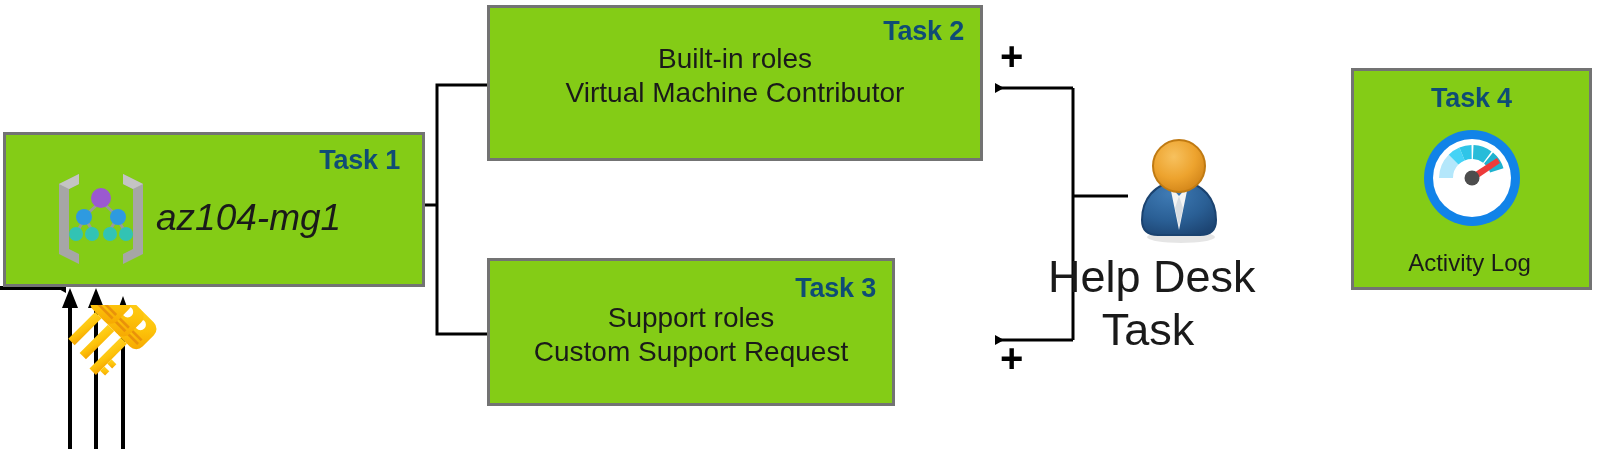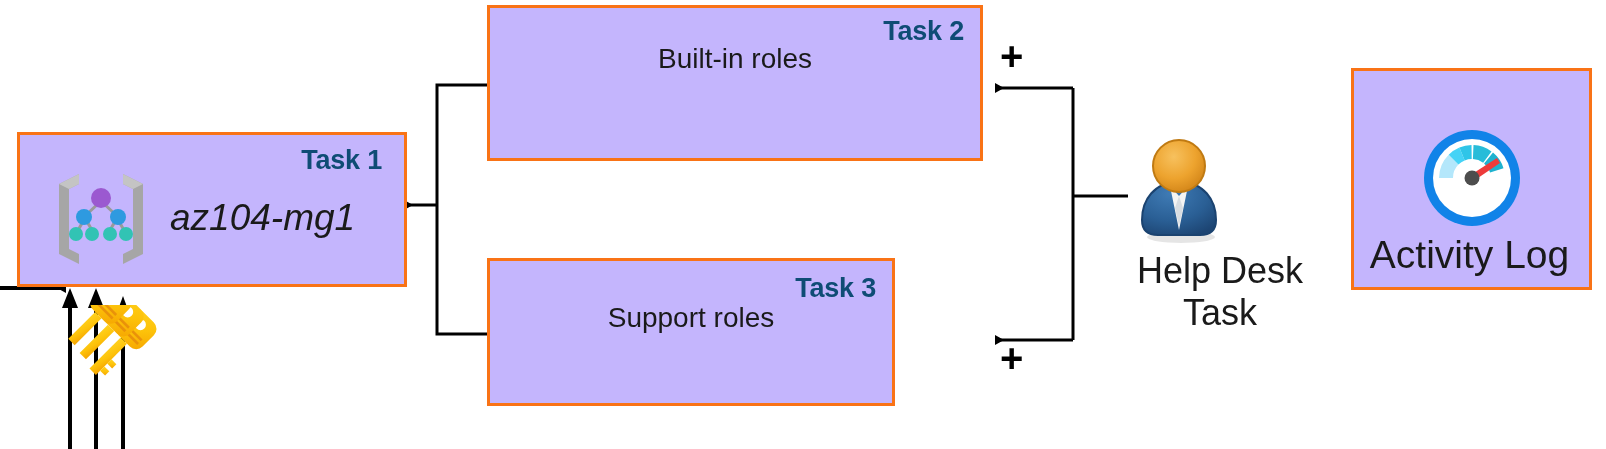--- a/index.html
+++ b/index.html
@@ -15,61 +15,61 @@
     width: 1606px;
     height: 449px;
     background: #ffffff;
     overflow: hidden;
   }
 
   
   .box {
     position: absolute;
     box-sizing: border-box;
-    background: #c4b5fd;
-    border: 3px solid #f97316;
+    background: #84cc16;
+    border: 3px solid #737373;
   }
   .task-label {
     position: absolute;
     color: #0f4c75;
     font-weight: bold;
     font-size: 27px;
     letter-spacing: -0.2px;
     white-space: nowrap;
   }
   .box-text {
     position: absolute;
     color: #1a1a1a;
     font-size: 28px;
     line-height: 1.22;
     white-space: nowrap;
     text-align: center;
   }
 
   
-  #task1-box { left: 17px; top: 132px; width: 390px; height: 155px; }
+  #task1-box { left: 3px; top: 132px; width: 422px; height: 155px; }
   #task1-label { right: 22px; top: 10px; }
   #task1-name { left: 150px; top: 60px; font-size: 37px; font-style: italic; }
 
   
   #task2-box { left: 487px; top: 5px; width: 496px; height: 156px; }
   #task2-label { right: 16px; top: 8px; }
   #task2-lines { left: 0; right: 0; top: 34px; }
 
   
   #task3-box { left: 487px; top: 258px; width: 408px; height: 148px; }
   #task3-label { right: 16px; top: 12px; }
   #task3-lines { left: 0; right: 0; top: 40px; }
 
   
   #task4-box { left: 1351px; top: 68px; width: 241px; height: 222px; }
   #task4-label { left: 0; right: 0; top: 12px; text-align: center; }
   #task4-caption {
     position: absolute; left: 0; right: 4px; bottom: 10px;
-    text-align: center; font-size: 39px; color: #1a1a1a;
+    text-align: center; font-size: 24px; color: #1a1a1a;
     white-space: nowrap;
   }
   #gauge-icon {
     position: absolute; left: 50%; top: 54px;
     transform: translateX(-50%);
     width: 106px; height: 106px;
   }
 
   
   #mg-icon {
@@ -86,24 +86,24 @@
   }
 
   
   #user-icon {
     position: absolute;
     left: 1132px; top: 138px;
     width: 94px; height: 110px;
   }
   #user-caption {
     position: absolute;
-    left: 1120px; top: 250px;
+    left: 1048px; top: 250px;
     width: 200px;
     text-align: center;
-    font-size: 36px;
+    font-size: 45px;
     line-height: 1.18;
     color: #1a1a1a;
     white-space: nowrap;
   }
 
   
   #connectors {
     position: absolute;
     left: 0; top: 0;
     width: 1606px; height: 449px;
@@ -228,27 +228,29 @@
           <rect x="12" y="34" width="9" height="38" fill="url(#keyGrad)"></rect>
         </g>
       </g>
     </svg>
   </div>
 
   <div class="box" id="task2-box">
     <span class="task-label" id="task2-label">Task 2</span>
     <div class="box-text" id="task2-lines">
       <div>Built-in roles</div>
+      <div>Virtual Machine Contributor</div>
     </div>
   </div>
 
   <div class="box" id="task3-box">
     <span class="task-label" id="task3-label">Task 3</span>
     <div class="box-text" id="task3-lines">
       <div>Support roles</div>
+      <div>Custom Support Request</div>
     </div>
   </div>
 
   <span class="plus-sign" id="plus-top">+</span>
   <span class="plus-sign" id="plus-bottom">+</span>
 
   <div id="user-icon">
     <svg viewBox="0 0 94 110" width="94" height="110">
       <defs>
         <radialGradient id="headGrad" cx="40%" cy="32%" r="70%">
@@ -273,20 +275,21 @@
 
       <circle cx="47" cy="28" r="26" fill="url(#headGrad)" stroke="#c07a12" stroke-width="2"></circle>
     </svg>
   </div>
   <div id="user-caption">
     <div>Help Desk</div>
     <div>Task</div>
   </div>
 
   <div class="box" id="task4-box">
+    <span class="task-label" id="task4-label">Task 4</span>
     <div id="gauge-icon">
       <svg viewBox="0 0 106 106" width="106" height="106">
         <circle cx="53" cy="53" r="48" fill="#1183e8"></circle>
         <circle cx="53" cy="53" r="39" fill="#ffffff"></circle>
 
         <g transform="translate(53,53)">
 
           <path d="M-33,0 A33,33 0 0,1 -23.3,-23.3 L-13.6,-13.6 A19,19 0 0,0 -19,0 Z" fill="#b4e7fb"></path>
 
           <path d="M-23.3,-23.3 A33,33 0 0,1 -12.6,-30.5 L-7.3,-17.6 A19,19 0 0,0 -13.6,-13.6 Z" fill="#45d3f6"></path>

